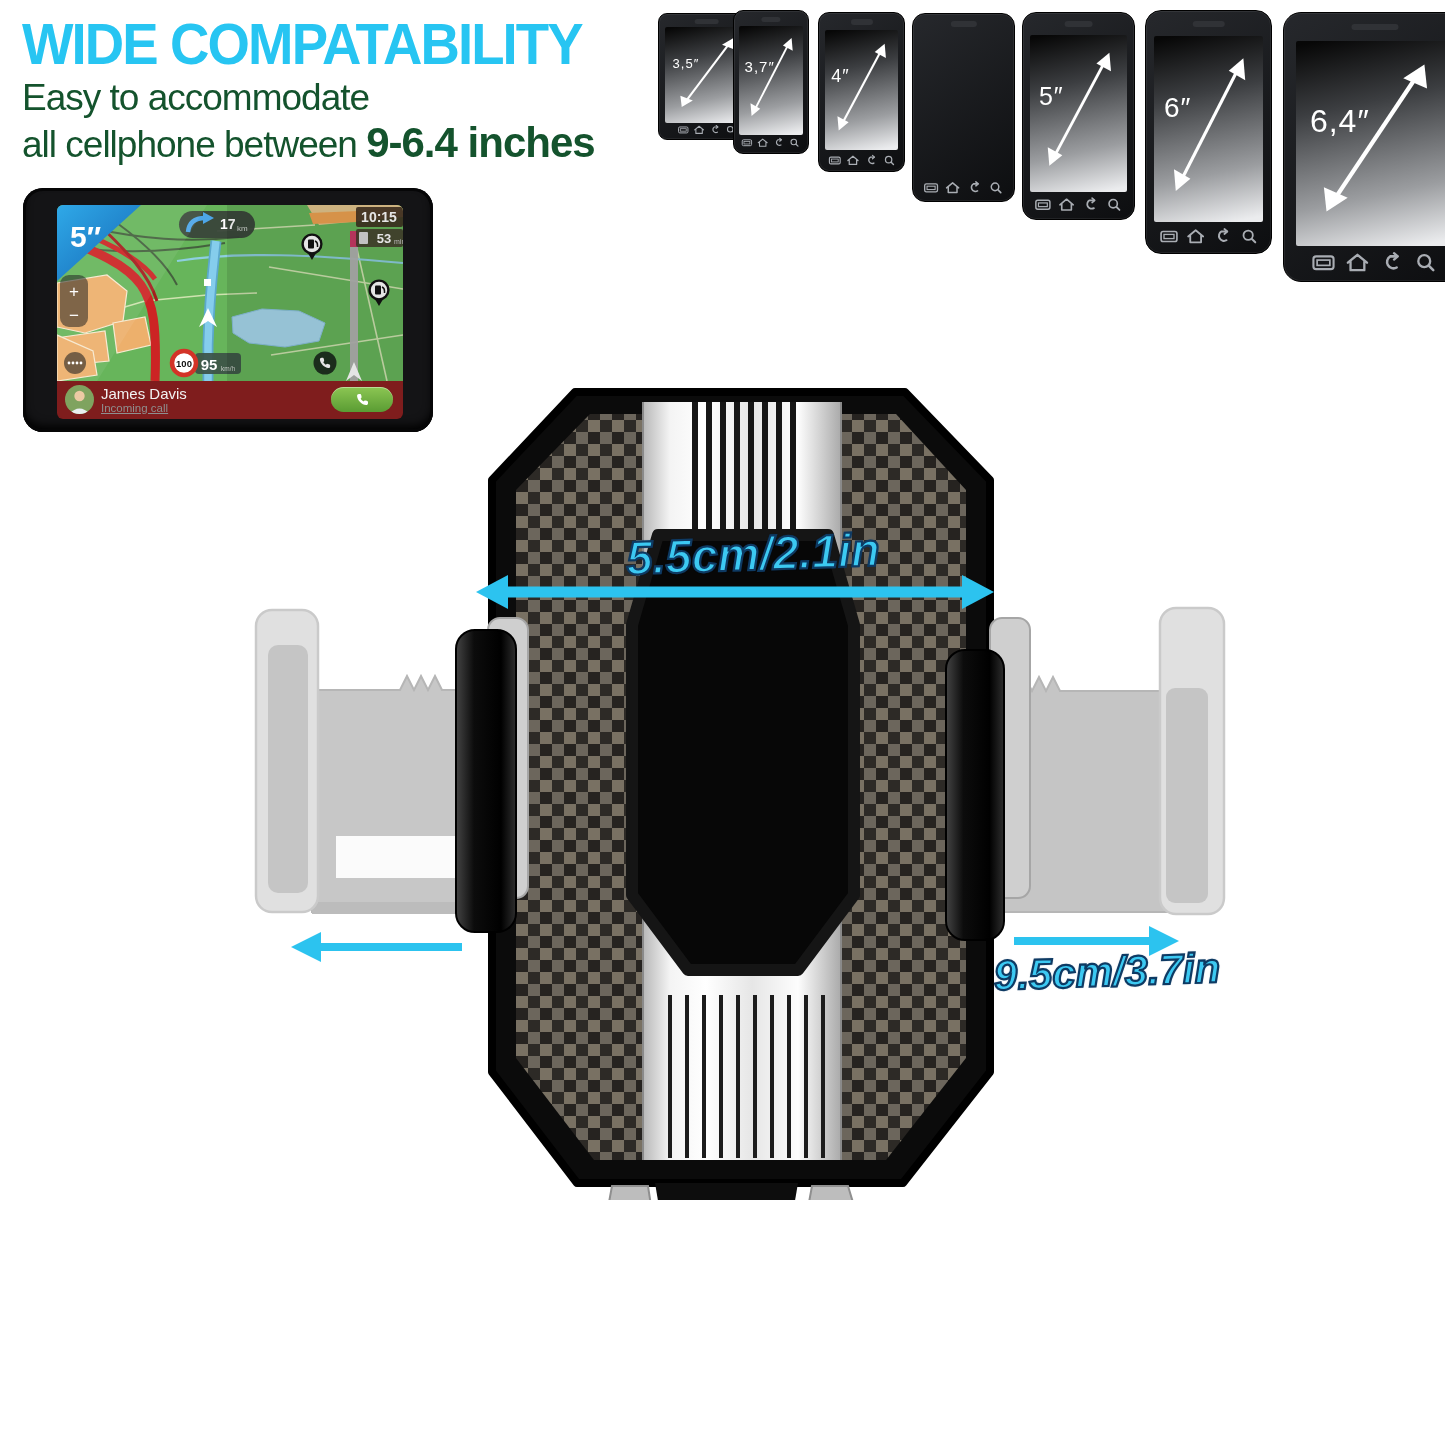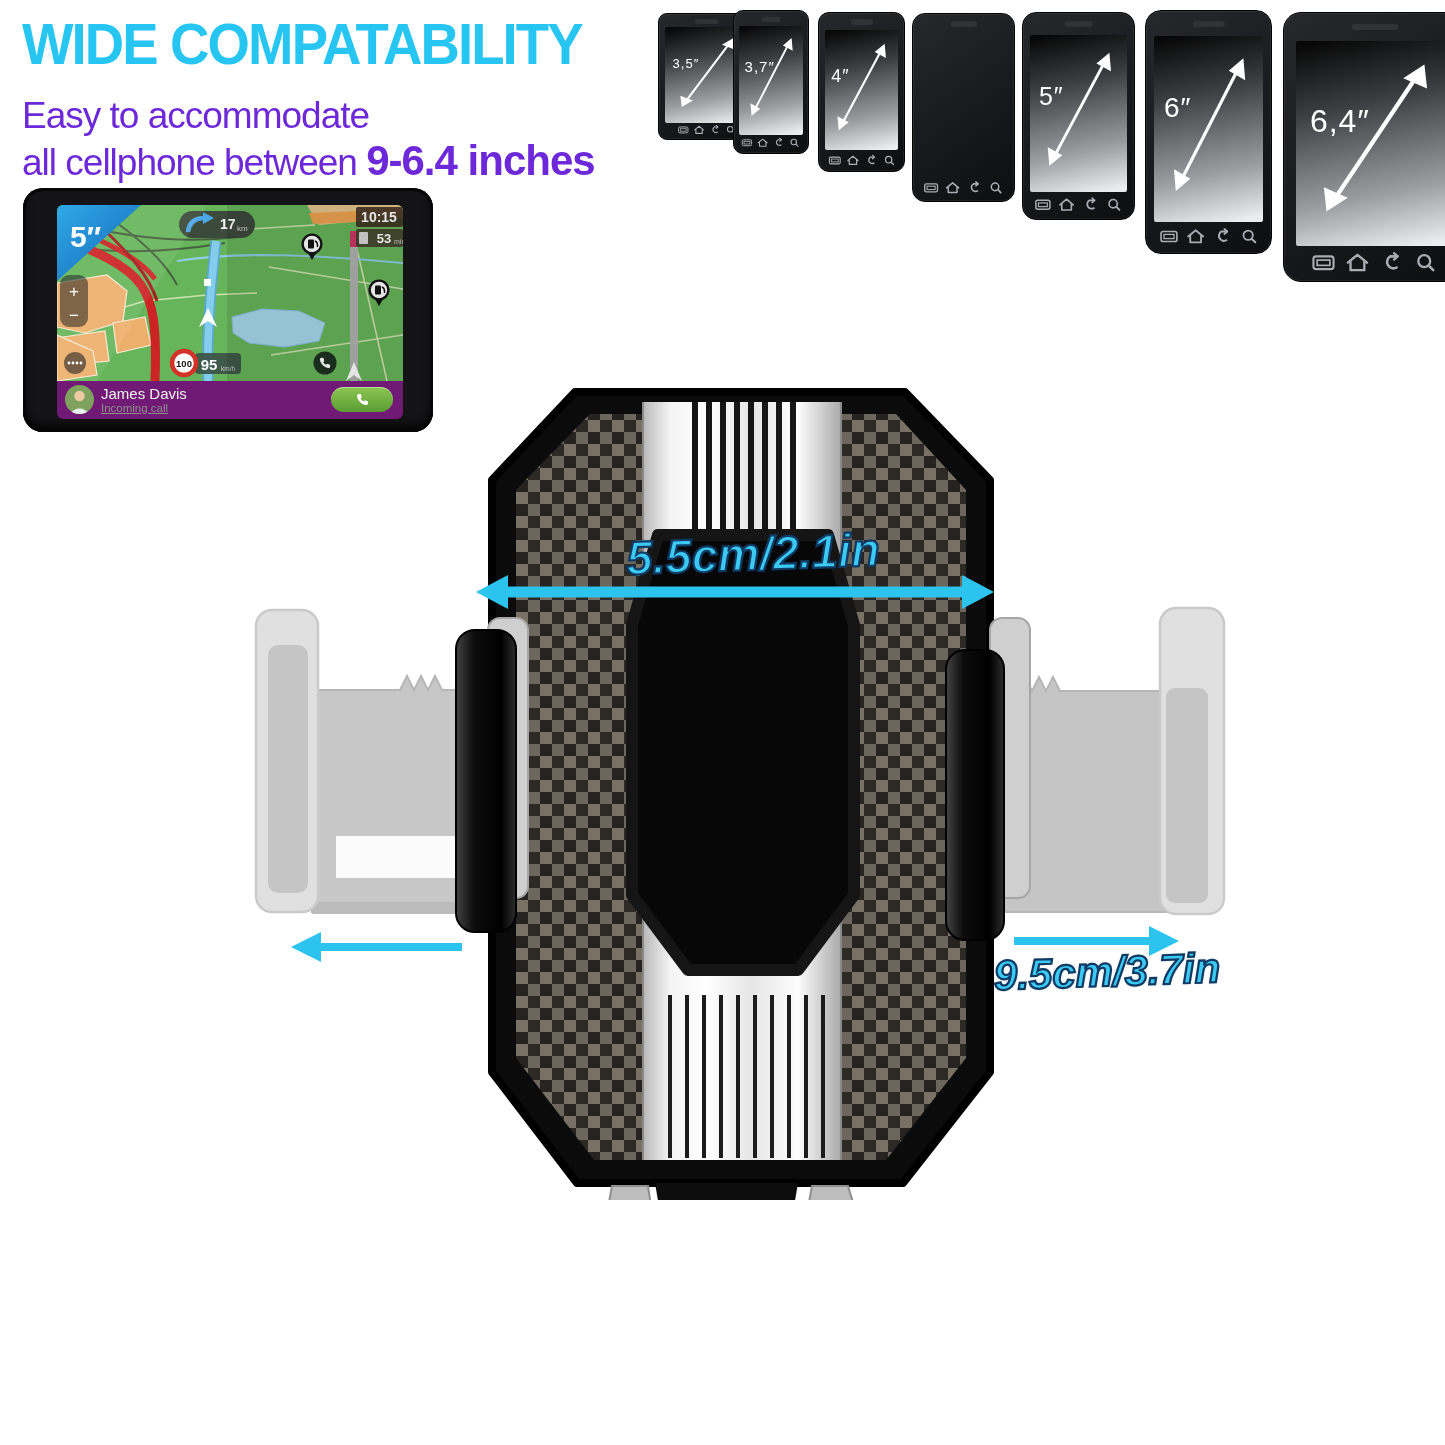--- a/index.html
+++ b/index.html
@@ -2,28 +2,28 @@
 <html><head>
 <meta charset="utf-8">
 <style>
   html,body{margin:0;padding:0;background:#fff;}
   #canvas{position:relative;width:1445px;height:1200px;background:#fff;overflow:hidden;
           font-family:"Liberation Sans",sans-serif;}
   
   .hdr{position:absolute;left:22px;top:10px;width:640px;}
   .hdr h1{margin:0;font-size:58px;font-weight:bold;letter-spacing:-2px;
           transform:scaleX(.94);transform-origin:left;color:#27c5f2;}
-  .hdr .sub{margin-top:18px;font-size:37px;color:#6d28d9;line-height:1.14;letter-spacing:-1px;}
+  .hdr .sub{font-size:37px;color:#14532d;line-height:1.14;letter-spacing:-1px;}
   .hdr .sub b{font-size:42px;font-weight:bold;}
   
   .gps{position:absolute;left:23px;top:188px;width:410px;height:244px;background:#141416;
        border-radius:20px;box-shadow:inset 0 0 0 3px #060607, inset 0 -6px 10px #000;}
   .gps-screen{position:absolute;left:34px;top:17px;width:346px;height:214px;border-radius:6px;
        overflow:hidden;background:#0a0a0a;}
-  .gps-bar{position:absolute;left:0;top:176px;width:346px;height:38px;background:#701a75;}
+  .gps-bar{position:absolute;left:0;top:176px;width:346px;height:38px;background:#7f1d1d;}
   .gps-bar .name{position:absolute;left:44px;top:4px;font-size:15px;color:#f2f2f2;}
   .gps-bar .status{position:absolute;left:44px;top:21px;font-size:11.5px;color:#8f8f8f;text-decoration:underline;}
   .gps-bar .avatar{position:absolute;left:8px;top:4px;width:29px;height:29px;border-radius:50%;overflow:hidden;}
   .callbtn{position:absolute;right:10px;top:6px;width:62px;height:25px;border-radius:13px;
        background:linear-gradient(#8cc653,#5a9c33);box-shadow:inset 0 1px 0 rgba(255,255,255,.4);}
   .callbtn svg{position:absolute;left:24px;top:5px;width:15px;height:15px;}
   
   .phone{position:absolute;background:linear-gradient(145deg,#26282c,#0d0e10);border:1px solid #000;
          box-shadow:inset 0 0 0 1px rgba(255,255,255,.07);}
   .phone .speaker{position:absolute;top:4%;left:50%;transform:translateX(-50%);width:26%;height:4%;

